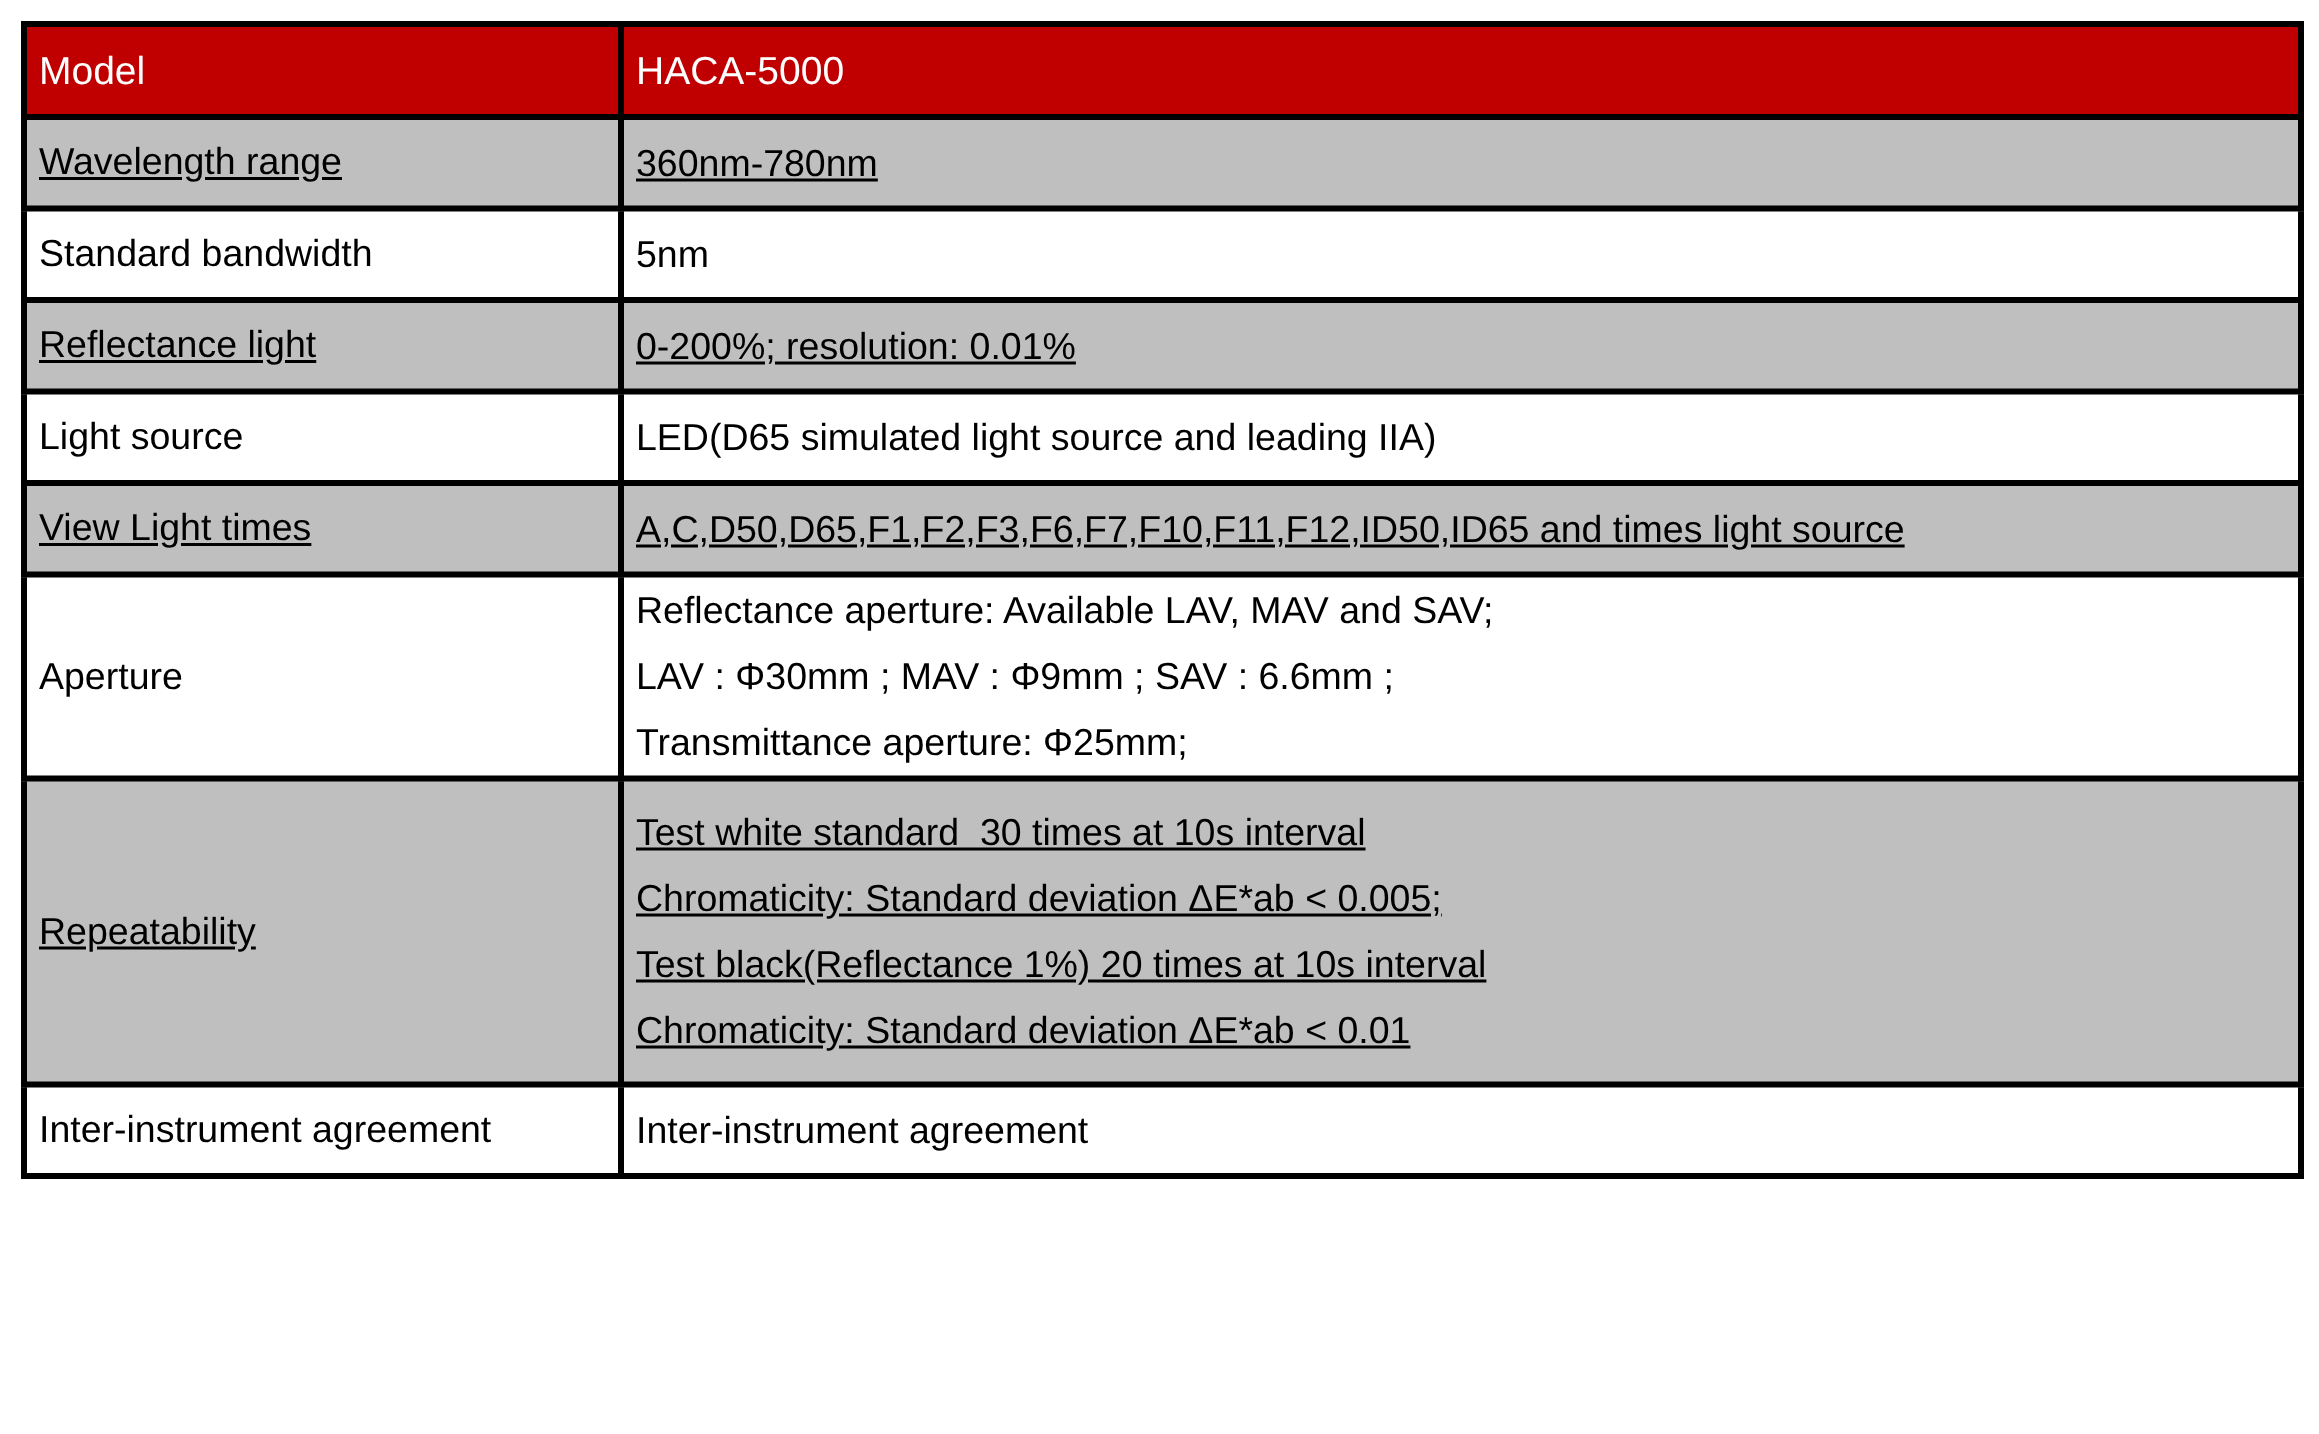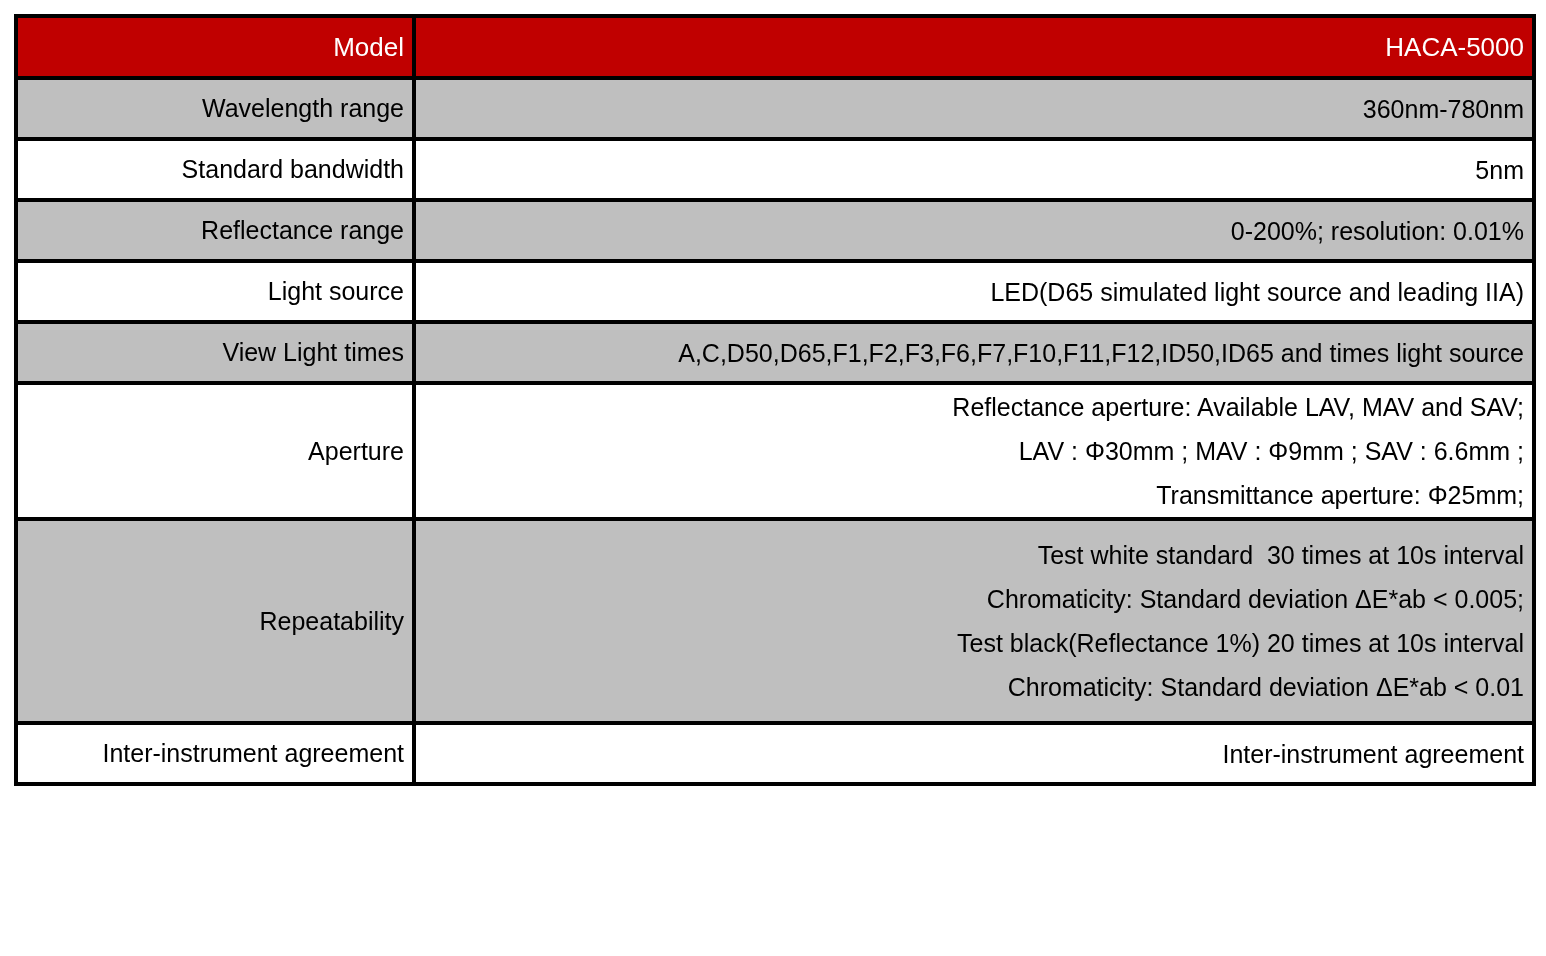--- a/index.html
+++ b/index.html
@@ -16,33 +16,34 @@
     left: 14px;
     top: 14px;
     width: 1518px;
     border-collapse: collapse;
     table-layout: fixed;
   }
   col.label-col { width: 398px; }
   col.value-col { width: 1120px; }
   td {
     border: 4px solid var(--border, #000000);
-    text-align: right;
+    text-align: left;
     vertical-align: middle;
     font-size: 25px;
     padding: 0 8px;
     background: var(--row-bg, #ffffff);
   }
   tr.header-row td {
     background: var(--header-bg, #c00000);
     color: var(--header-text, #ffffff);
     font-size: 26px;
   }
   tr.shaded td {
     background: var(--shaded-bg, #bfbfbf);
+    text-decoration: underline;
   }
   tr.h-header { height: 62px; }
   tr.h-single { height: 61px; }
   tr.h-double { height: 118px; }
   tr.h-triple { height: 130px; }
   tr.h-quad   { height: 204px; }
   .line {
     line-height: 44px;
     white-space: pre-wrap;
   }
@@ -70,21 +71,21 @@
     </tr>
 
     <tr class="h-single">
       <td>Standard bandwidth</td>
       <td>
         <div class="line">5nm</div>
       </td>
     </tr>
 
     <tr class="h-single shaded">
-      <td>Reflectance range</td>
+      <td>Reflectance light</td>
       <td>
         <div class="line">0-200%; resolution: 0.01%</div>
       </td>
     </tr>
 
     <tr class="h-single">
       <td>Light source</td>
       <td>
         <div class="line">LED(D65 simulated light source and leading IIA)</div>
       </td>

